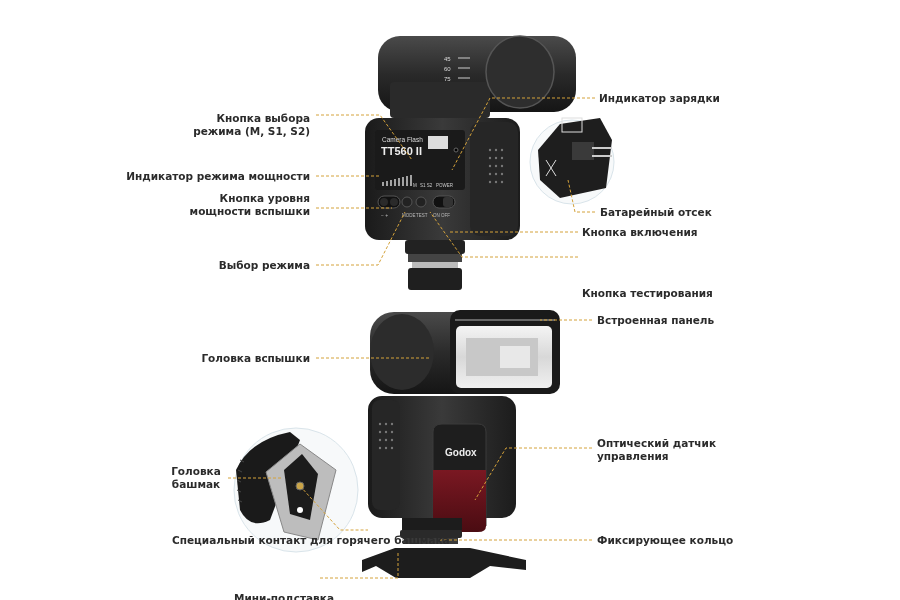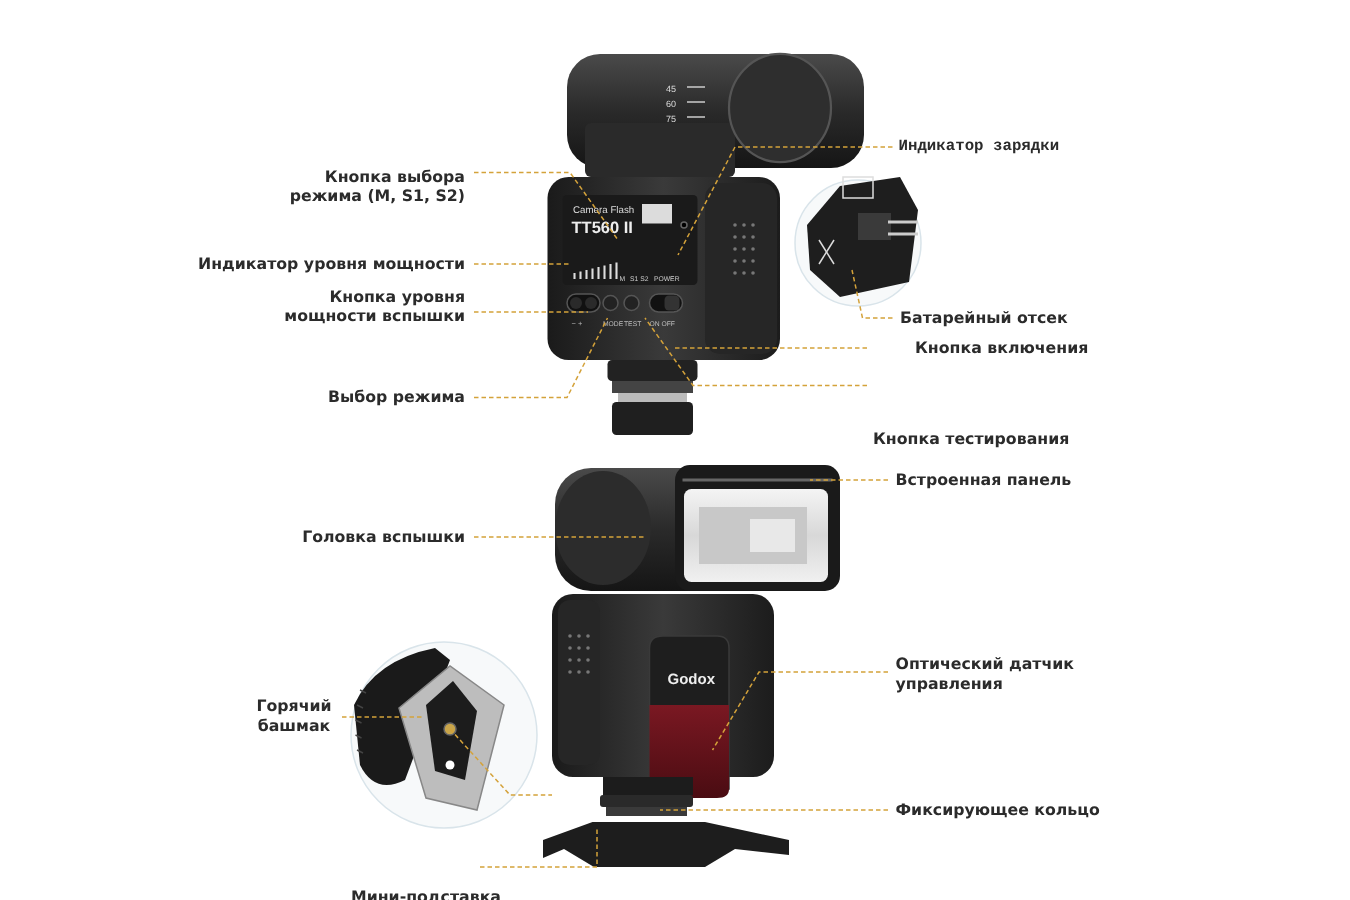--- a/index.html
+++ b/index.html
@@ -192,37 +192,38 @@
       <path class="leader" d="M228 478 L282 478"></path>
       <path class="leader" d="M300 486 L340 530 L368 530"></path>
       <path class="leader" d="M320 578 L398 578 L398 552"></path>
     </g>
   </svg>
 
   <div class="label r" style="right:590px;top:112px;">
     <div>Кнопка выбора</div>
     <div>режима (M, S1, S2)</div>
   </div>
-  <div class="label r" style="right:590px;top:170px;">Индикатор уровня мощности</div>
+  <div class="label r" style="right:590px;top:170px;">Индикатор режима мощности</div>
   <div class="label r" style="right:590px;top:192px;">
     <div>Кнопка уровня</div>
     <div>мощности вспышки</div>
   </div>
   <div class="label r" style="right:590px;top:259px;">Выбор режима</div>
 
-  <div class="label" style="left:599px;top:92px;font-family:Liberation Mono, monospace;">Индикатор зарядки</div>
+  <div class="label" style="left:599px;top:92px;">Индикатор зарядки</div>
   <div class="label" style="left:600px;top:206px;">Батарейный отсек</div>
-  <div class="label" style="left:582px;top:226px;margin-left:28px;">Кнопка включения</div>
+  <div class="label" style="left:582px;top:226px;">Кнопка включения</div>
   <div class="label" style="left:582px;top:251px;margin-top:36px;">Кнопка тестирования</div>
 
   <div class="label r" style="right:590px;top:352px;">Головка вспышки</div>
   <div class="label c" style="left:168px;top:465px;width:56px;">
-    <div>Горячий</div>
+    <div>Головка</div>
     <div>башмак</div>
   </div>
+  <div class="label" style="left:172px;top:534px;">Специальный контакт для горячего башмака</div>
   <div class="label" style="left:234px;top:572px;margin-top:20px;">Мини-подставка</div>
 
   <div class="label" style="left:597px;top:314px;">Встроенная панель</div>
   <div class="label" style="left:597px;top:437px;">
     <div>Оптический датчик</div>
     <div>управления</div>
   </div>
   <div class="label" style="left:597px;top:534px;">Фиксирующее кольцо</div>
 </div>
 

